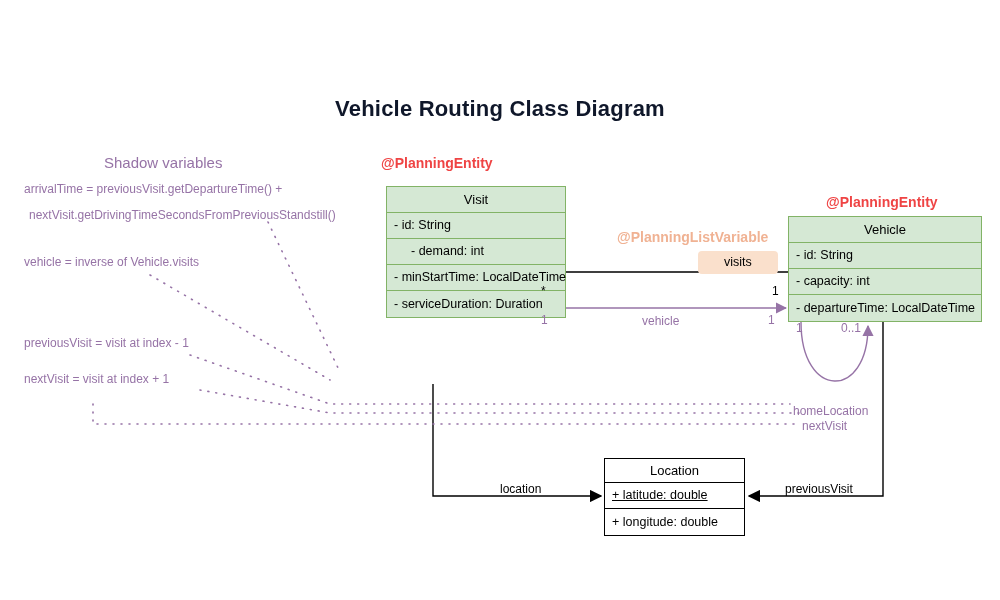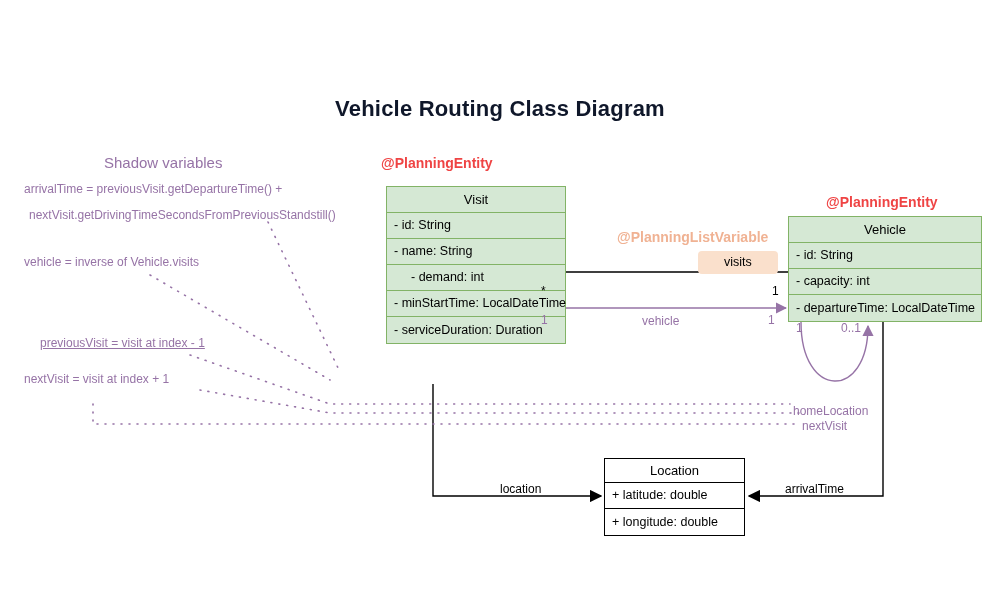--- a/index.html
+++ b/index.html
@@ -171,46 +171,45 @@
     </g>
   </svg>
 
   <div class="diagram-title">Vehicle Routing Class Diagram</div>
 
   <div class="section-heading" style="left:104px; top:154px;">Shadow variables</div>
 
   <div class="shadow-note" style="left:24px; top:182px;">arrivalTime = previousVisit.getDepartureTime() +</div>
   <div class="shadow-note" style="left:29px; top:208px;">nextVisit.getDrivingTimeSecondsFromPreviousStandstill()</div>
   <div class="shadow-note" style="left:24px; top:255px;">vehicle = inverse of Vehicle.visits</div>
-  <div class="shadow-note" style="left:40px; top:336px;text-decoration:underline;">previousVisit = visit at index - 1</div>
+  <div class="shadow-note" style="left:24px; top:336px;">previousVisit = visit at index - 1</div>
   <div class="shadow-note" style="left:24px; top:372px;">nextVisit = visit at index + 1</div>
 
   <div class="stereotype green" style="left:381px; top:155px;">@PlanningEntity</div>
 
   <div class="uml-class" id="visit-box" style="left:350px; top:186px; width:180px;margin-left:36px;">
     <div class="row header" style="height:26px;">Visit</div>
     <div class="row" style="height:26px;">- id: String</div>
-    <div class="row" style="height:26px;">- name: String</div>
     <div class="row" style="height:26px;padding-left:24px;">- demand: int</div>
     <div class="row" style="height:26px;">- minStartTime: LocalDateTime</div>
     <div class="row" style="height:26px;">- serviceDuration: Duration</div>
   </div>
 
   <div class="stereotype green" style="left:826px; top:194px;">@PlanningEntity</div>
 
   <div class="uml-class" id="vehicle-box" style="left:788px; top:216px; width:194px;">
     <div class="row header" style="height:26px;">Vehicle</div>
     <div class="row" style="height:26px;">- id: String</div>
     <div class="row" style="height:26px;">- capacity: int</div>
     <div class="row" style="height:26px;">- departureTime: LocalDateTime</div>
   </div>
 
   <div class="uml-class plain" id="location-box" style="left:604px; top:458px; width:141px;">
     <div class="row header" style="height:24px;">Location</div>
-    <div class="row" style="height:26px;">+ latitude: double</div>
+    <div class="row" style="height:26px;text-decoration:underline;">+ latitude: double</div>
     <div class="row" style="height:26px;">+ longitude: double</div>
   </div>
 
   <div class="stereotype orange" style="left:617px; top:229px;">@PlanningListVariable</div>
 
   <div class="badge-label" style="left:698px; top:251px;">visits</div>
 
   <div class="edge-label black" style="left:541px; top:285px;">*</div>
   <div class="edge-label black" style="left:772px; top:285px;">1</div>
 
@@ -218,15 +217,15 @@
   <div class="edge-label purple" style="left:642px; top:315px;">vehicle</div>
   <div class="edge-label purple" style="left:768px; top:314px;">1</div>
 
   <div class="edge-label purple" style="left:796px; top:322px;">1</div>
   <div class="edge-label purple" style="left:841px; top:322px;">0..1</div>
 
   <div class="edge-label purple" style="left:793px; top:405px;">homeLocation</div>
   <div class="edge-label purple" style="left:802px; top:420px;">nextVisit</div>
 
   <div class="edge-label black" style="left:500px; top:483px;">location</div>
-  <div class="edge-label black" style="left:785px; top:483px;">arrivalTime</div>
+  <div class="edge-label black" style="left:785px; top:483px;">previousVisit</div>
 
 </div>
 
 </body></html>

